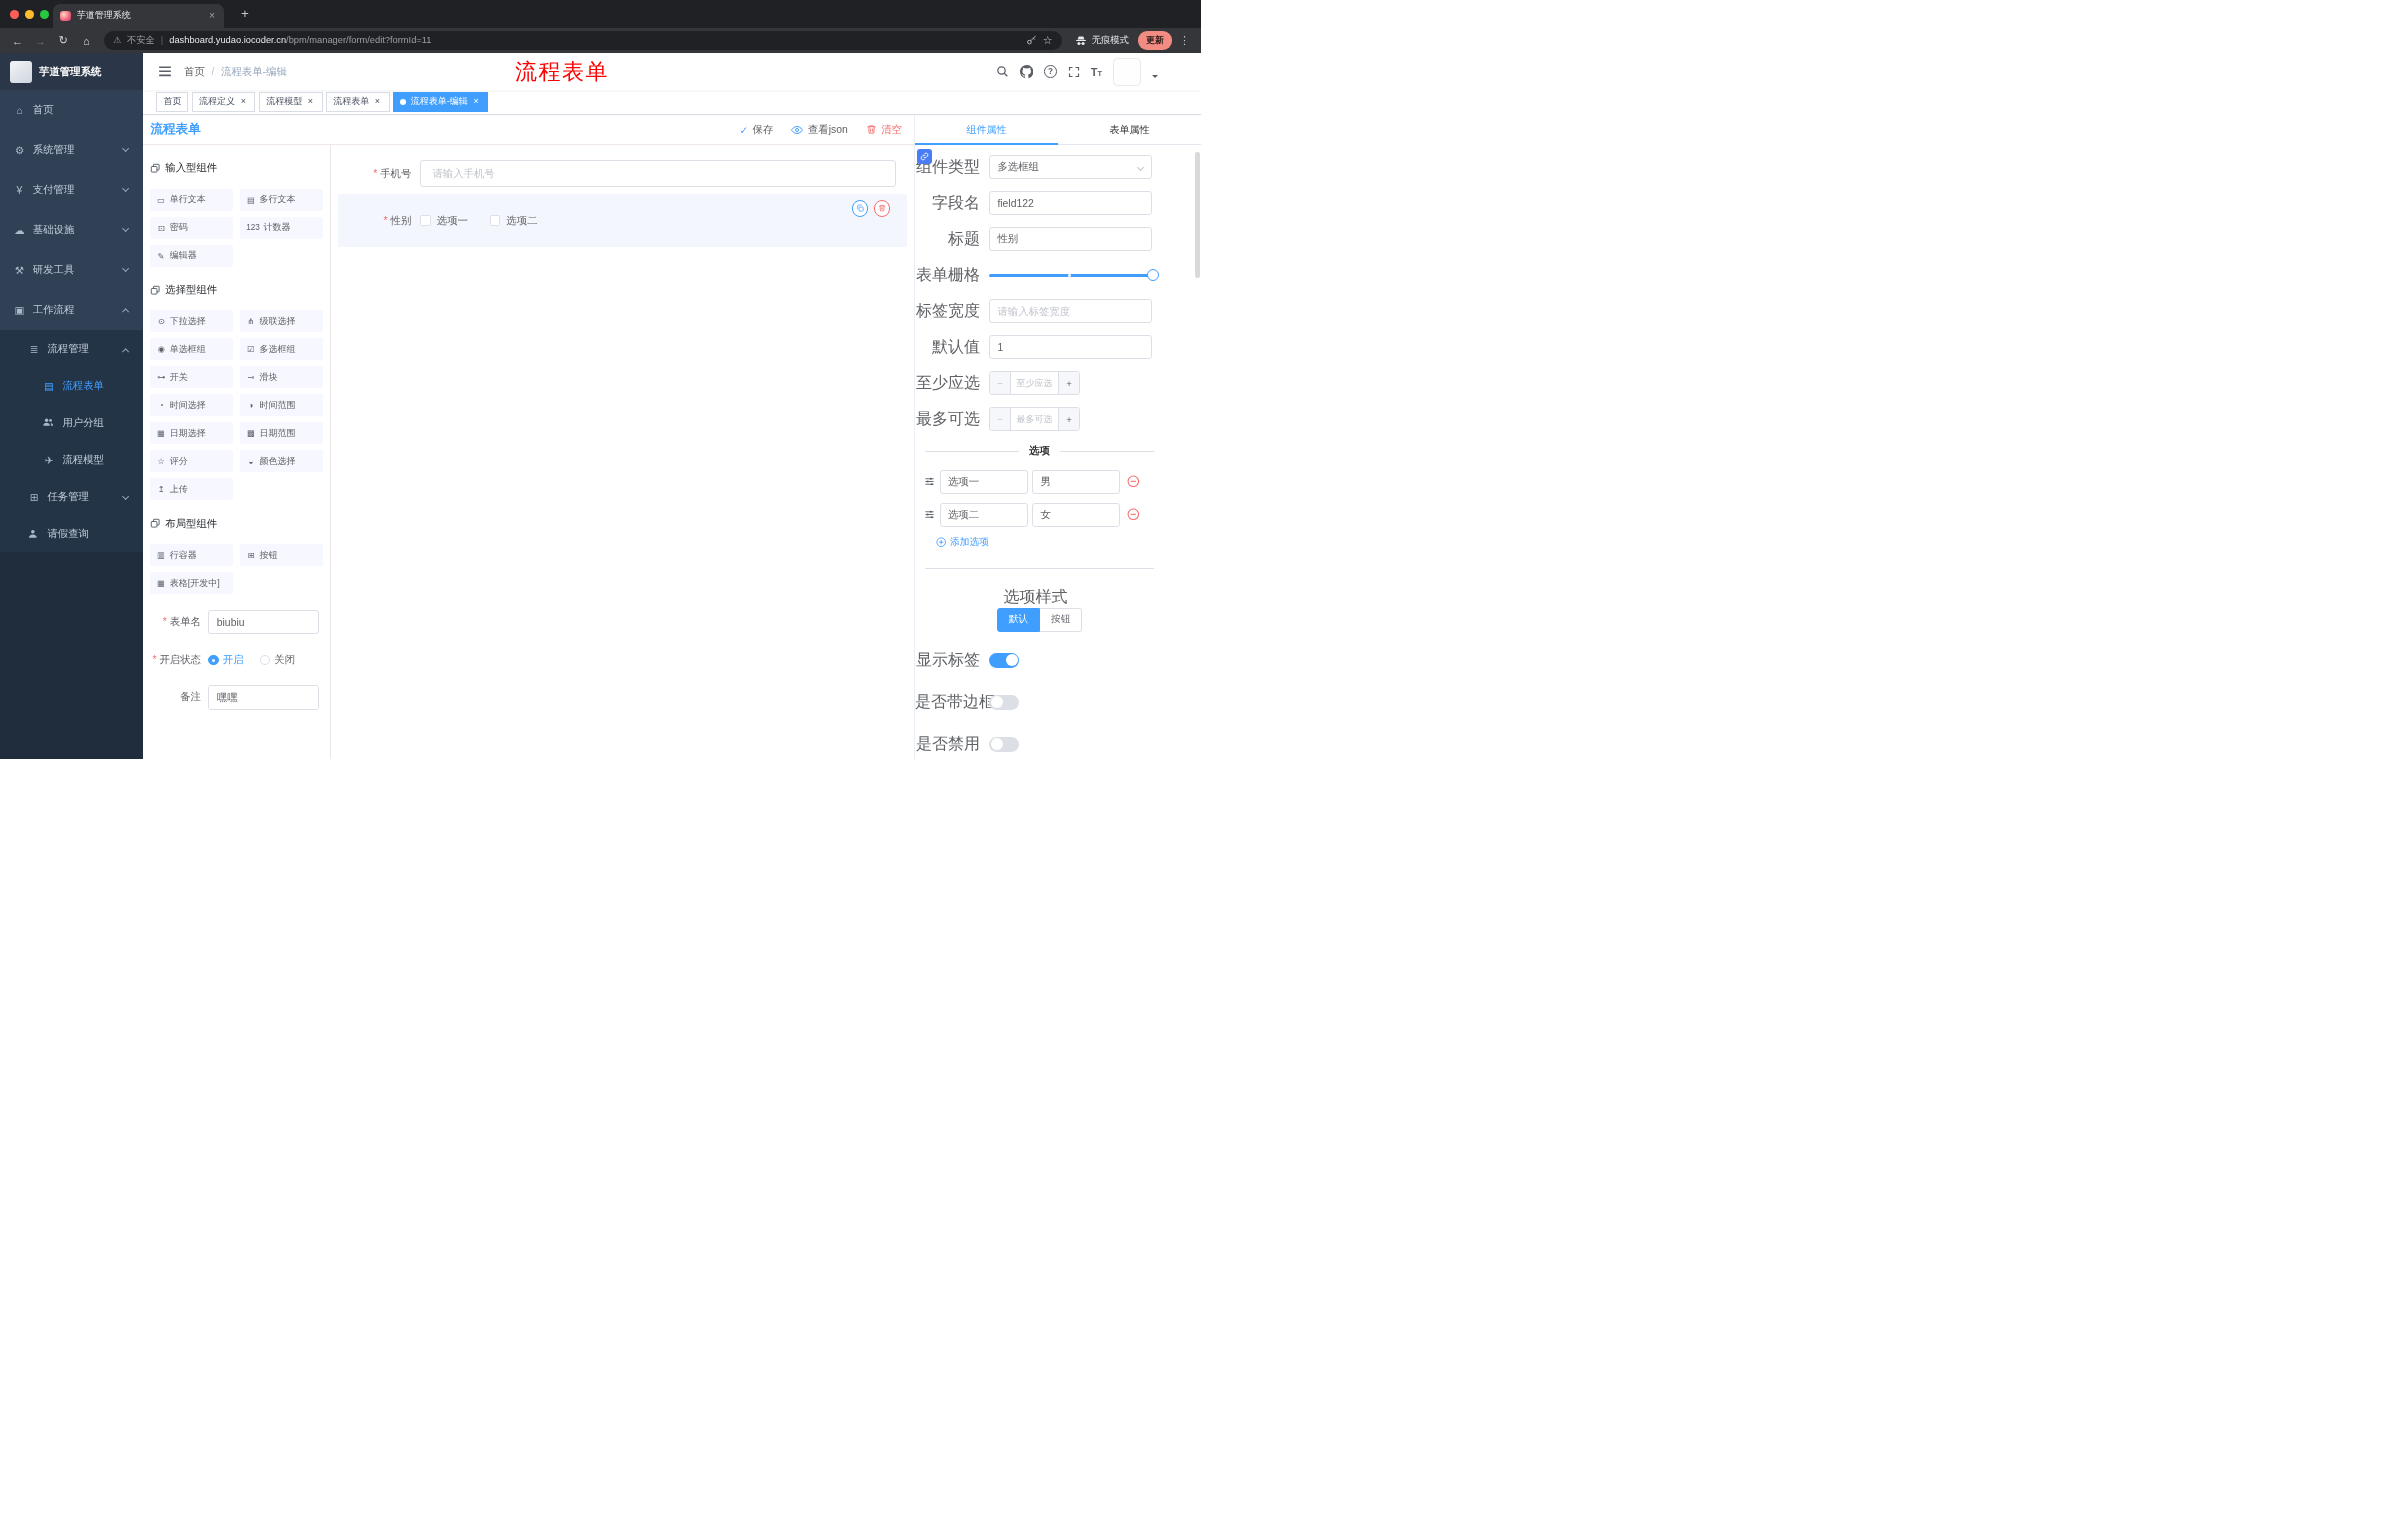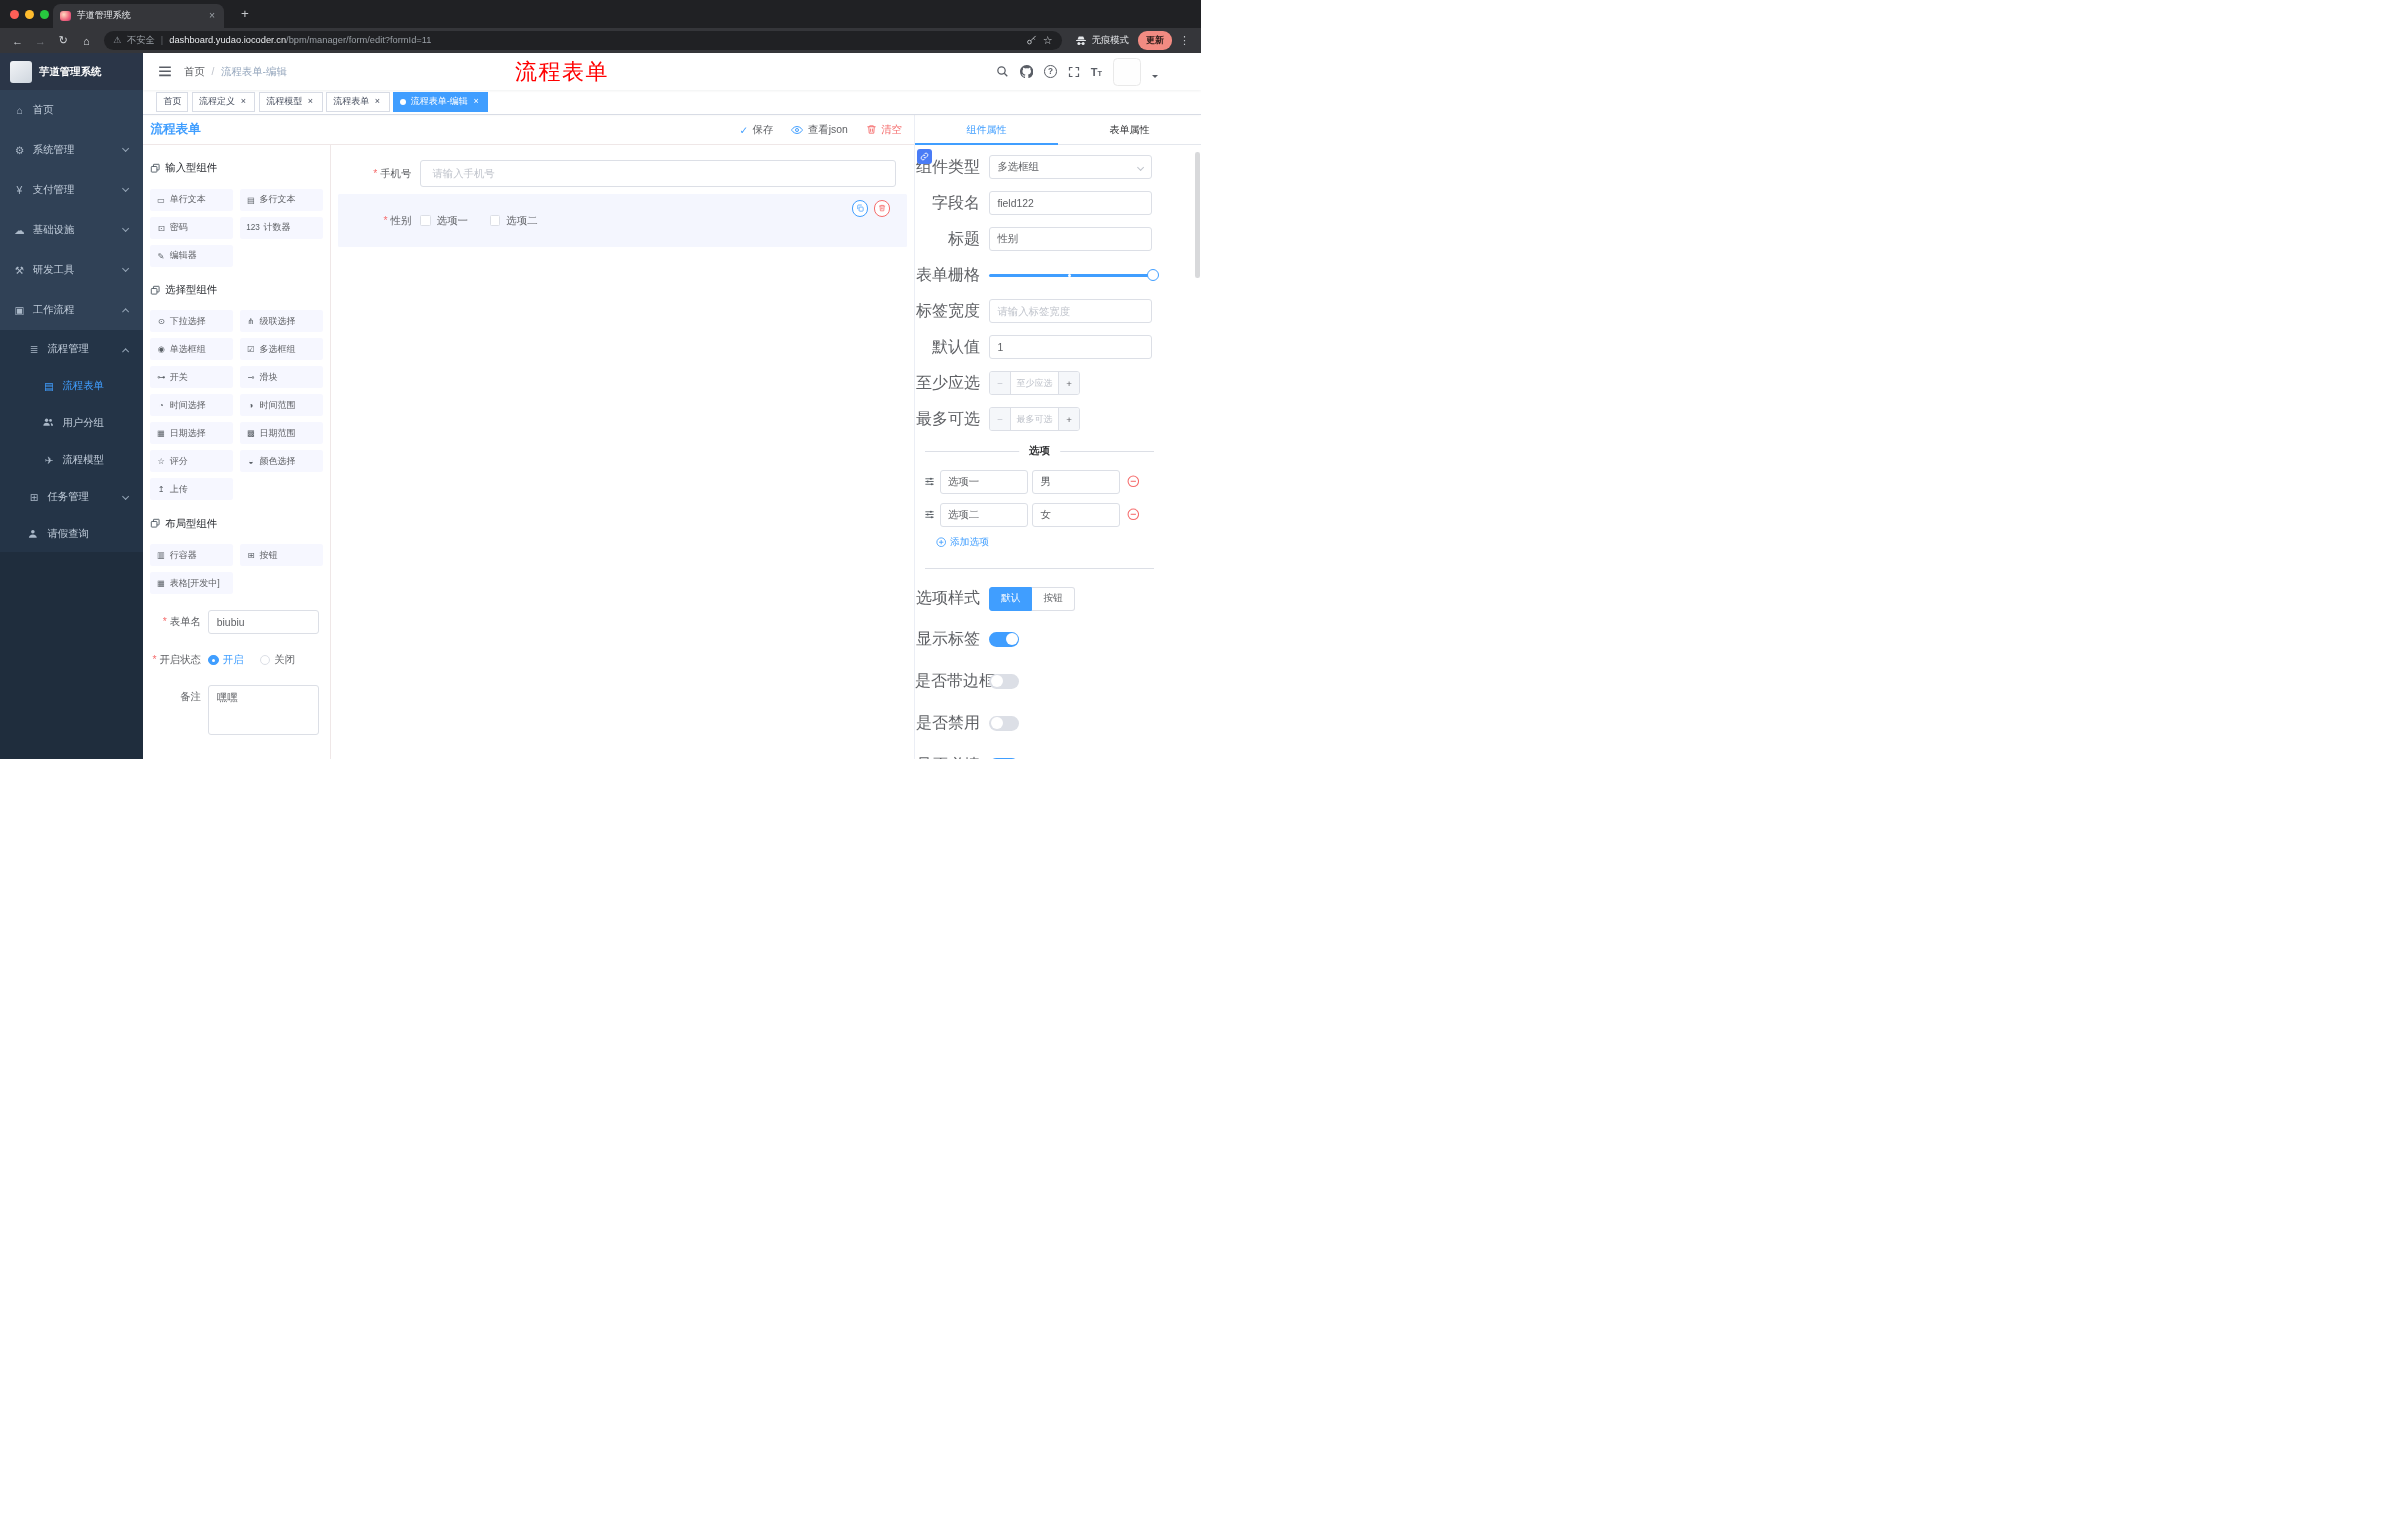--- a/index.html
+++ b/index.html
@@ -92,21 +92,21 @@
   .chip { height:22px; background:#f6f7ff; border-radius:2.2px; display:flex; align-items:center; gap:3.7px; padding:0 6px; font-size:9px; color:#606266; cursor:move; overflow:hidden; white-space:nowrap; }
   .chip .cicon { font-size:8.2px; color:#5a6066; min-width:9.7px; text-align:center; flex-shrink:0; }
 
   
   .meta { margin-top:16.3px; }
   .meta-row { display:flex; margin-bottom:13.4px; align-items:flex-start; }
   .meta-label { width:58px; text-align:right; padding-right:7.4px; font-size:10.4px; color:#606266; line-height:24px; flex-shrink:0; white-space:nowrap; }
   .req::before { content:"*"; color:#f56c6c; margin-right:3px; }
   .el-input { height:24px; border:0.7px solid #dcdfe6; border-radius:3px; padding:0 7.4px; font-size:10.4px; color:#606266; width:111px; background:#fff; }
   .el-input::placeholder, .big-input::placeholder { color:#c0c4cc; }
-  textarea.el-input { height:50px; padding:4.5px 7.4px; resize:none; line-height:1.4; }
+  textarea.el-input { height:25px; padding:4.5px 7.4px; resize:none; line-height:1.4; }
   .radio-group { display:flex; gap:16.3px; align-items:center; height:24px; }
   .radio { display:flex; align-items:center; gap:4px; font-size:10.4px; color:#606266; }
   .rdot { width:10.4px; height:10.4px; border-radius:50%; border:0.7px solid #dcdfe6; background:#fff; position:relative; flex-shrink:0; }
   .radio.checked { color:#409eff; }
   .radio.checked .rdot { border-color:#409eff; background:#409eff; }
   .radio.checked .rdot::after { content:""; position:absolute; left:3px; top:3px; width:3px; height:3px; border-radius:50%; background:#fff; }
 
   
   .canvas { flex:1; padding:15px 7.4px 7.4px; background:#fff; overflow:hidden; min-width:0; }
   .field-row { display:flex; align-items:center; }
@@ -679,21 +679,21 @@
           <div class="add-opt">
             <svg width="10.4" height="10.4" viewBox="0 0 24 24" fill="none" stroke="currentColor" stroke-width="2">
                 <circle cx="12" cy="12" r="10"></circle>
                 <path d="M12 7v10M7 12h10"></path>
               </svg>
             <span>添加选项</span>
           </div>
 
           <div class="divider plain"></div>
 
-          <div class="prow" style="margin-bottom:18px;">
+          <div class="prow" style="margin-bottom:18px;flex-direction:column;">
             <span class="plabel">选项样式</span>
             <div class="btn-group">
               <span class="gbtn first active">默认</span>
               <span class="gbtn last">按钮</span>
             </div>
           </div>
 
           <div class="prow toggle-row">
             <span class="plabel">显示标签</span>
             <span class="switch on"></span>

